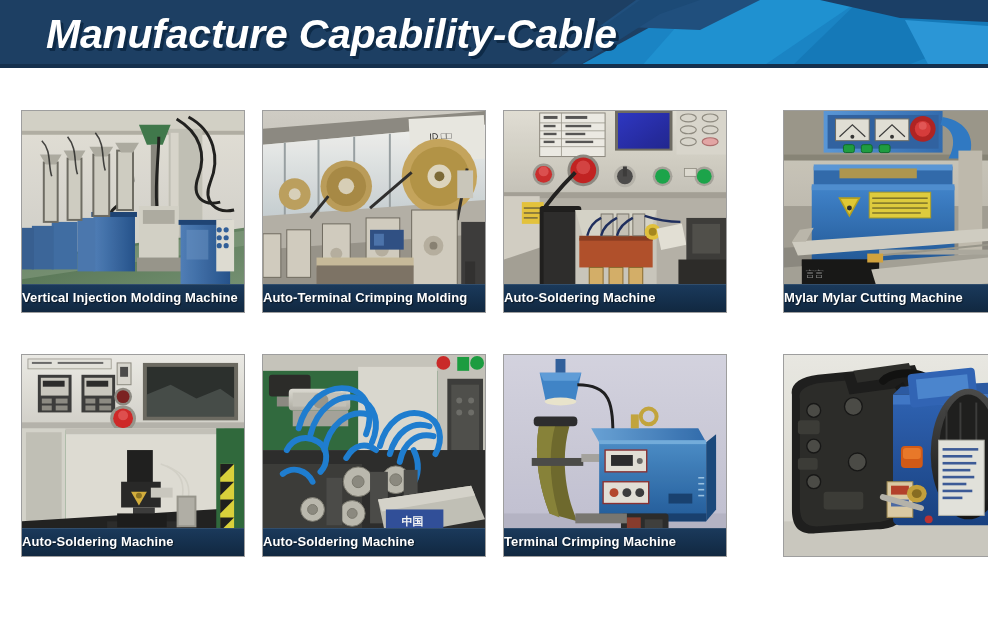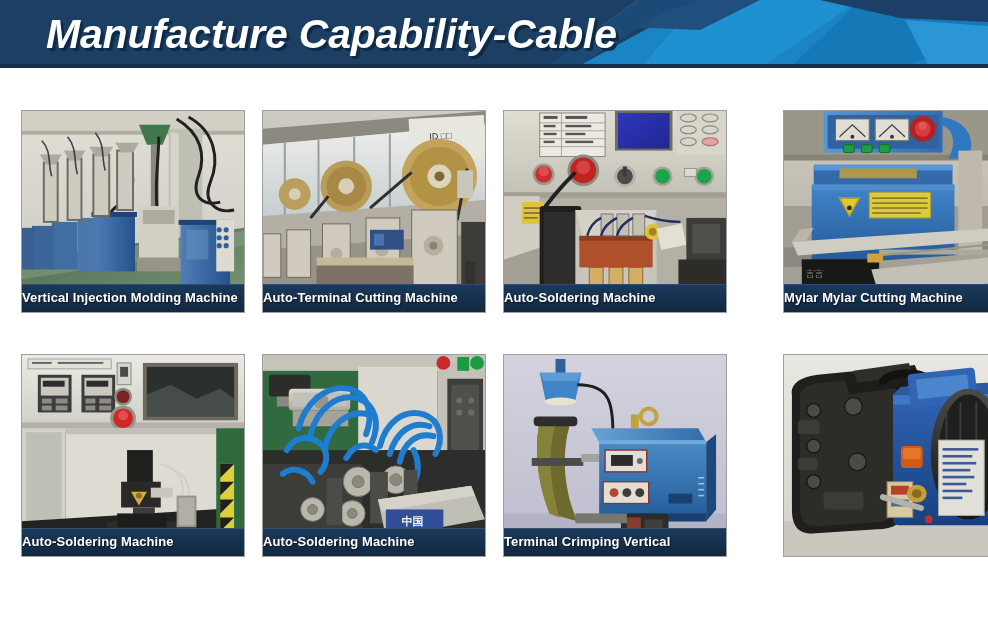--- a/index.html
+++ b/index.html
@@ -270,21 +270,21 @@
           <rect x="112" y="124" width="10" height="12" fill="#4a74b0"></rect>
           <rect x="200" y="112" width="24" height="70" fill="#3a3a3a"></rect>
           <rect x="196" y="60" width="16" height="28" fill="#cfccc1"></rect>
           <g fill="#2e2e2e">
             <rect x="204" y="152" width="10" height="30"></rect>
           </g>
           <ellipse cx="96" cy="186" rx="16" ry="5" fill="#8e4a3a" opacity="0.7"></ellipse>
           <rect width="224" height="203" fill="#6f6650" opacity="0.06"></rect>
         </svg>
       </div>
-      <div class="caption">Auto-Terminal Cutting Machine</div>
+      <div class="caption">Auto-Terminal Crimping Molding</div>
     </div>
 
     <div class="tile">
       <div class="photo">
         <svg viewBox="0 0 224 203" preserveAspectRatio="none" xmlns="http://www.w3.org/2000/svg">
           <defs>
             <linearGradient id="t3panel" x1="0" y1="0" x2="0" y2="1">
               <stop offset="0" stop-color="#e6e4da"></stop>
                 <stop offset="1" stop-color="#c9c7bd"></stop>
             </linearGradient>
@@ -721,21 +721,21 @@
             <rect x="118" y="160" width="48" height="28" rx="3" fill="#2a2a28"></rect>
             <rect x="124" y="164" width="14" height="18" fill="#8a3a2a"></rect>
             <rect x="142" y="166" width="18" height="16" fill="#3e3e3a"></rect>
             <circle cx="133" cy="186" r="5" fill="#1c1c1a"></circle>
             <circle cx="156" cy="186" r="5" fill="#1c1c1a"></circle>
           </g>
           <rect x="72" y="160" width="52" height="10" fill="#7a7870"></rect>
           <rect width="224" height="203" fill="#5c5a70" opacity="0.05"></rect>
         </svg>
       </div>
-      <div class="caption">Terminal Crimping Vertical</div>
+      <div class="caption">Terminal Crimping Machine</div>
     </div>
 
     <div class="tile">
       <div class="photo">
         <svg viewBox="0 0 224 203" preserveAspectRatio="none" xmlns="http://www.w3.org/2000/svg">
           <defs>
             <linearGradient id="t8bg" x1="0" y1="0" x2="0" y2="1">
               <stop offset="0" stop-color="#f0efe9"></stop>
                 <stop offset="1" stop-color="#dad8d0"></stop>
             </linearGradient>

